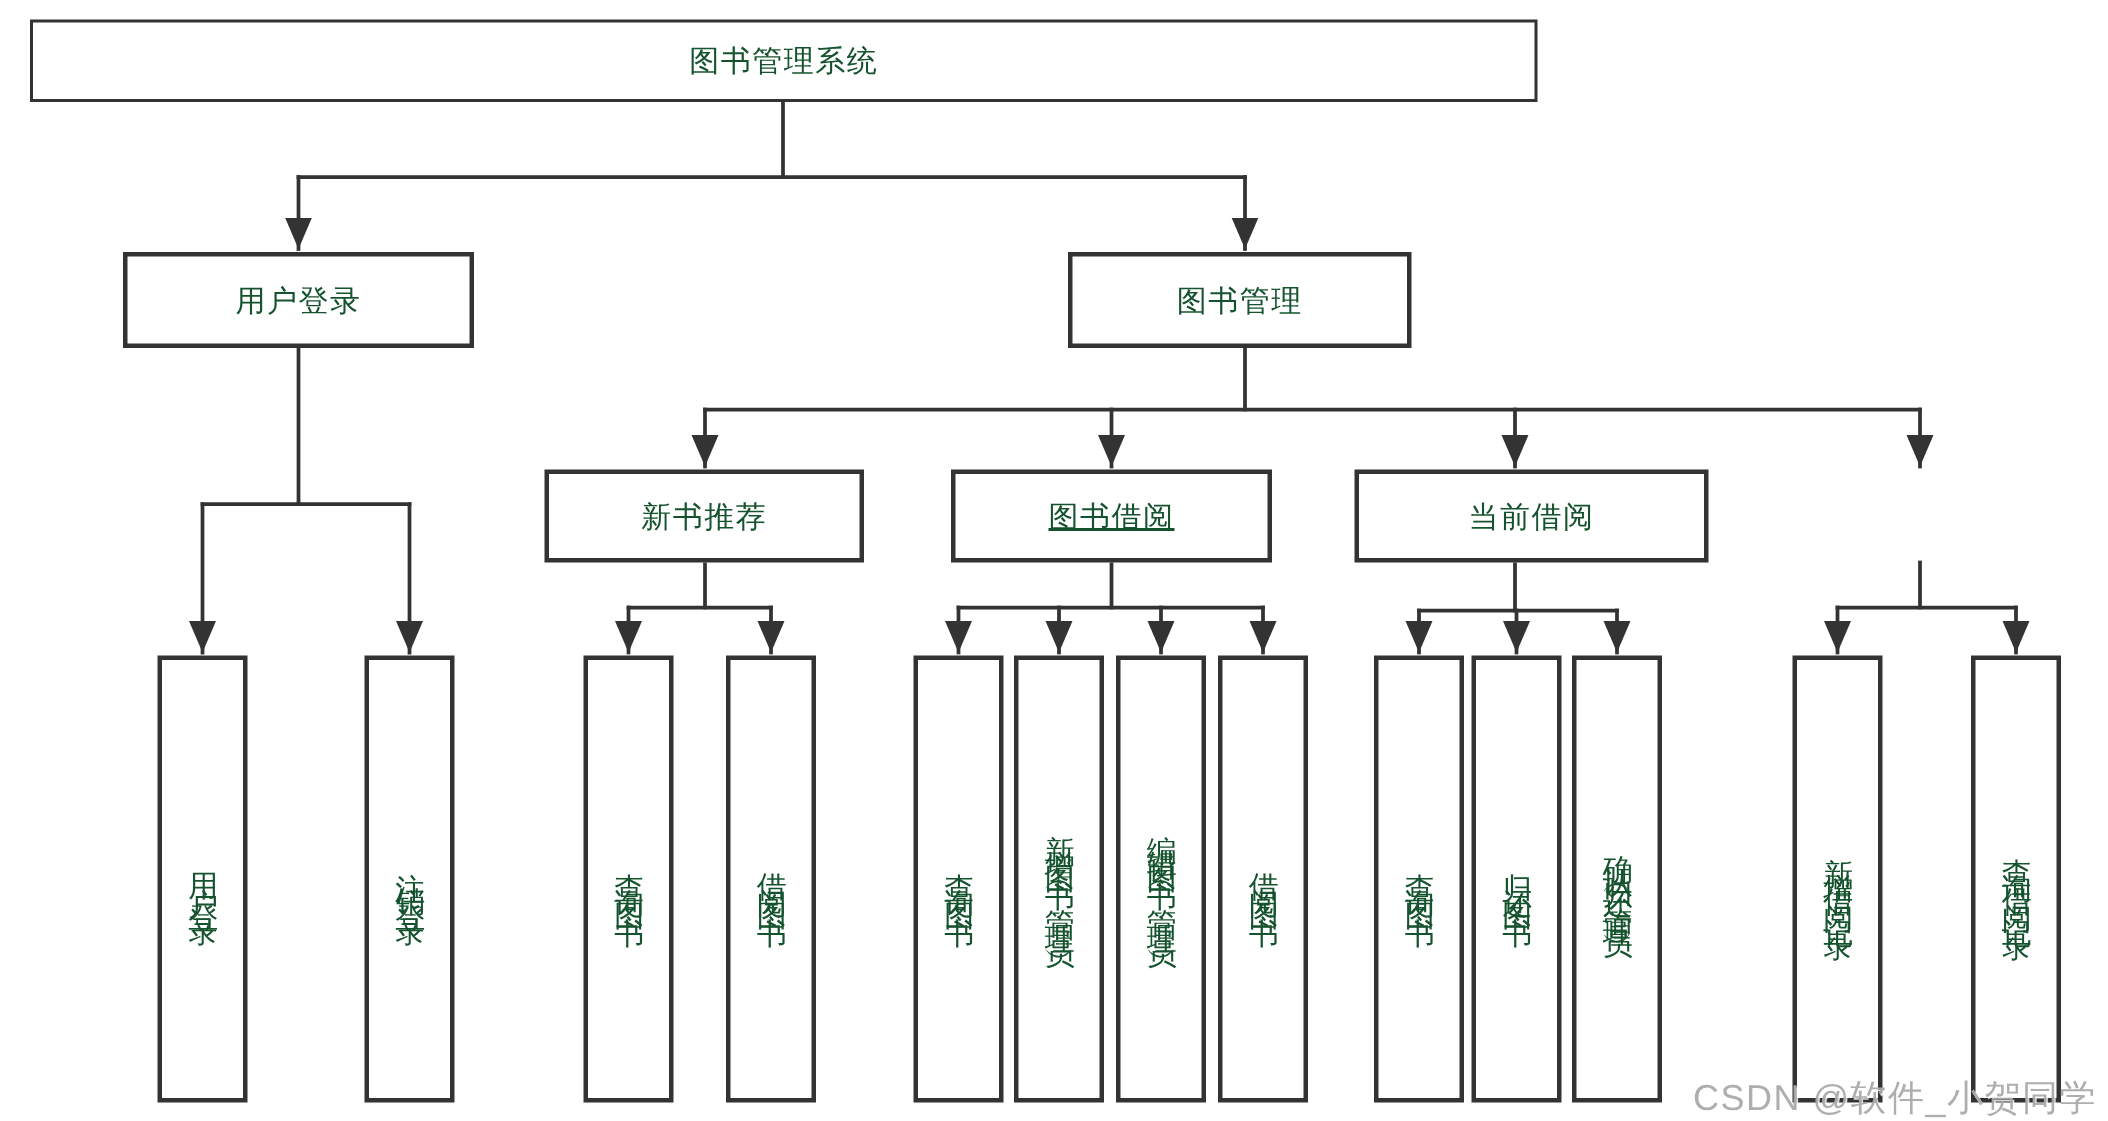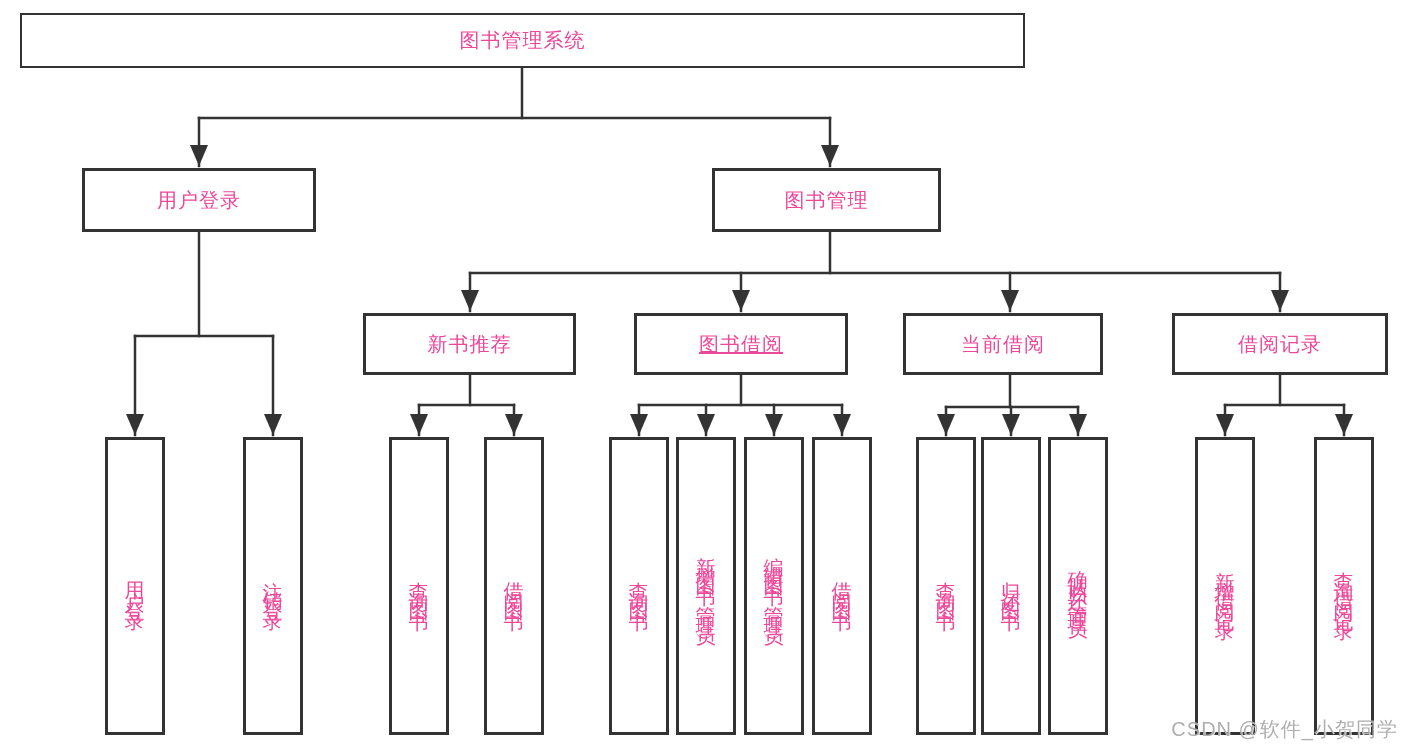--- a/index.html
+++ b/index.html
@@ -19,21 +19,21 @@
     position: absolute;
     left: 0;
     top: 0;
     pointer-events: none;
   }
   .box {
     position: absolute;
     box-sizing: border-box;
     background: #ffffff;
     border: 3px solid #333333;
-    color: #ec4899;
+    color: #14532d;
     display: flex;
     align-items: center;
     justify-content: center;
     font-size: 20px;
     letter-spacing: 1px;
     white-space: nowrap;
   }
   .box.root {
     border-width: 2px;
   }
@@ -44,21 +44,21 @@
     writing-mode: vertical-rl;
     text-orientation: mixed;
     letter-spacing: 10px;
     line-height: 1;
     font-size: 20px;
   }
   .watermark {
     position: absolute;
     right: 7px;
     top: 716px;
-    font-size: 20px;
+    font-size: 24px;
     color: rgba(170, 170, 170, 0.95);
     letter-spacing: 1px;
     text-shadow: 1px 1px 0 rgba(255,255,255,0.8);
     white-space: nowrap;
   }
 </style>
 </head>
 <body>
 
 <div class="stage">
@@ -123,25 +123,22 @@
   <div class="box" style="left:712px; top:168px; width:229px; height:64px;">
     <span>图书管理</span>
   </div>
 
   <div class="box" style="left:363px; top:313px; width:213px; height:62px;text-align:right;">
     <span>新书推荐</span>
   </div>
   <div class="box" style="left:634px; top:313px; width:214px; height:62px;text-decoration:underline;">
     <span>图书借阅</span>
   </div>
-  <div class="box" style="left:903px; top:313px; width:200px; height:62px;">
+  <div class="box" style="left:903px; top:313px; width:236px; height:62px;">
     <span>当前借阅</span>
-  </div>
-  <div class="box" style="left:1172px; top:313px; width:216px; height:62px;">
-    <span>借阅记录</span>
   </div>
 
   <div class="box leaf" style="left:105px; top:437px; width:60px; height:298px;">
     <span class="vtext">用户登录</span>
   </div>
   <div class="box leaf" style="left:243px; top:437px; width:60px; height:298px;">
     <span class="vtext">注销登录</span>
   </div>
 
   <div class="box leaf" style="left:389px; top:437px; width:60px; height:298px;">

